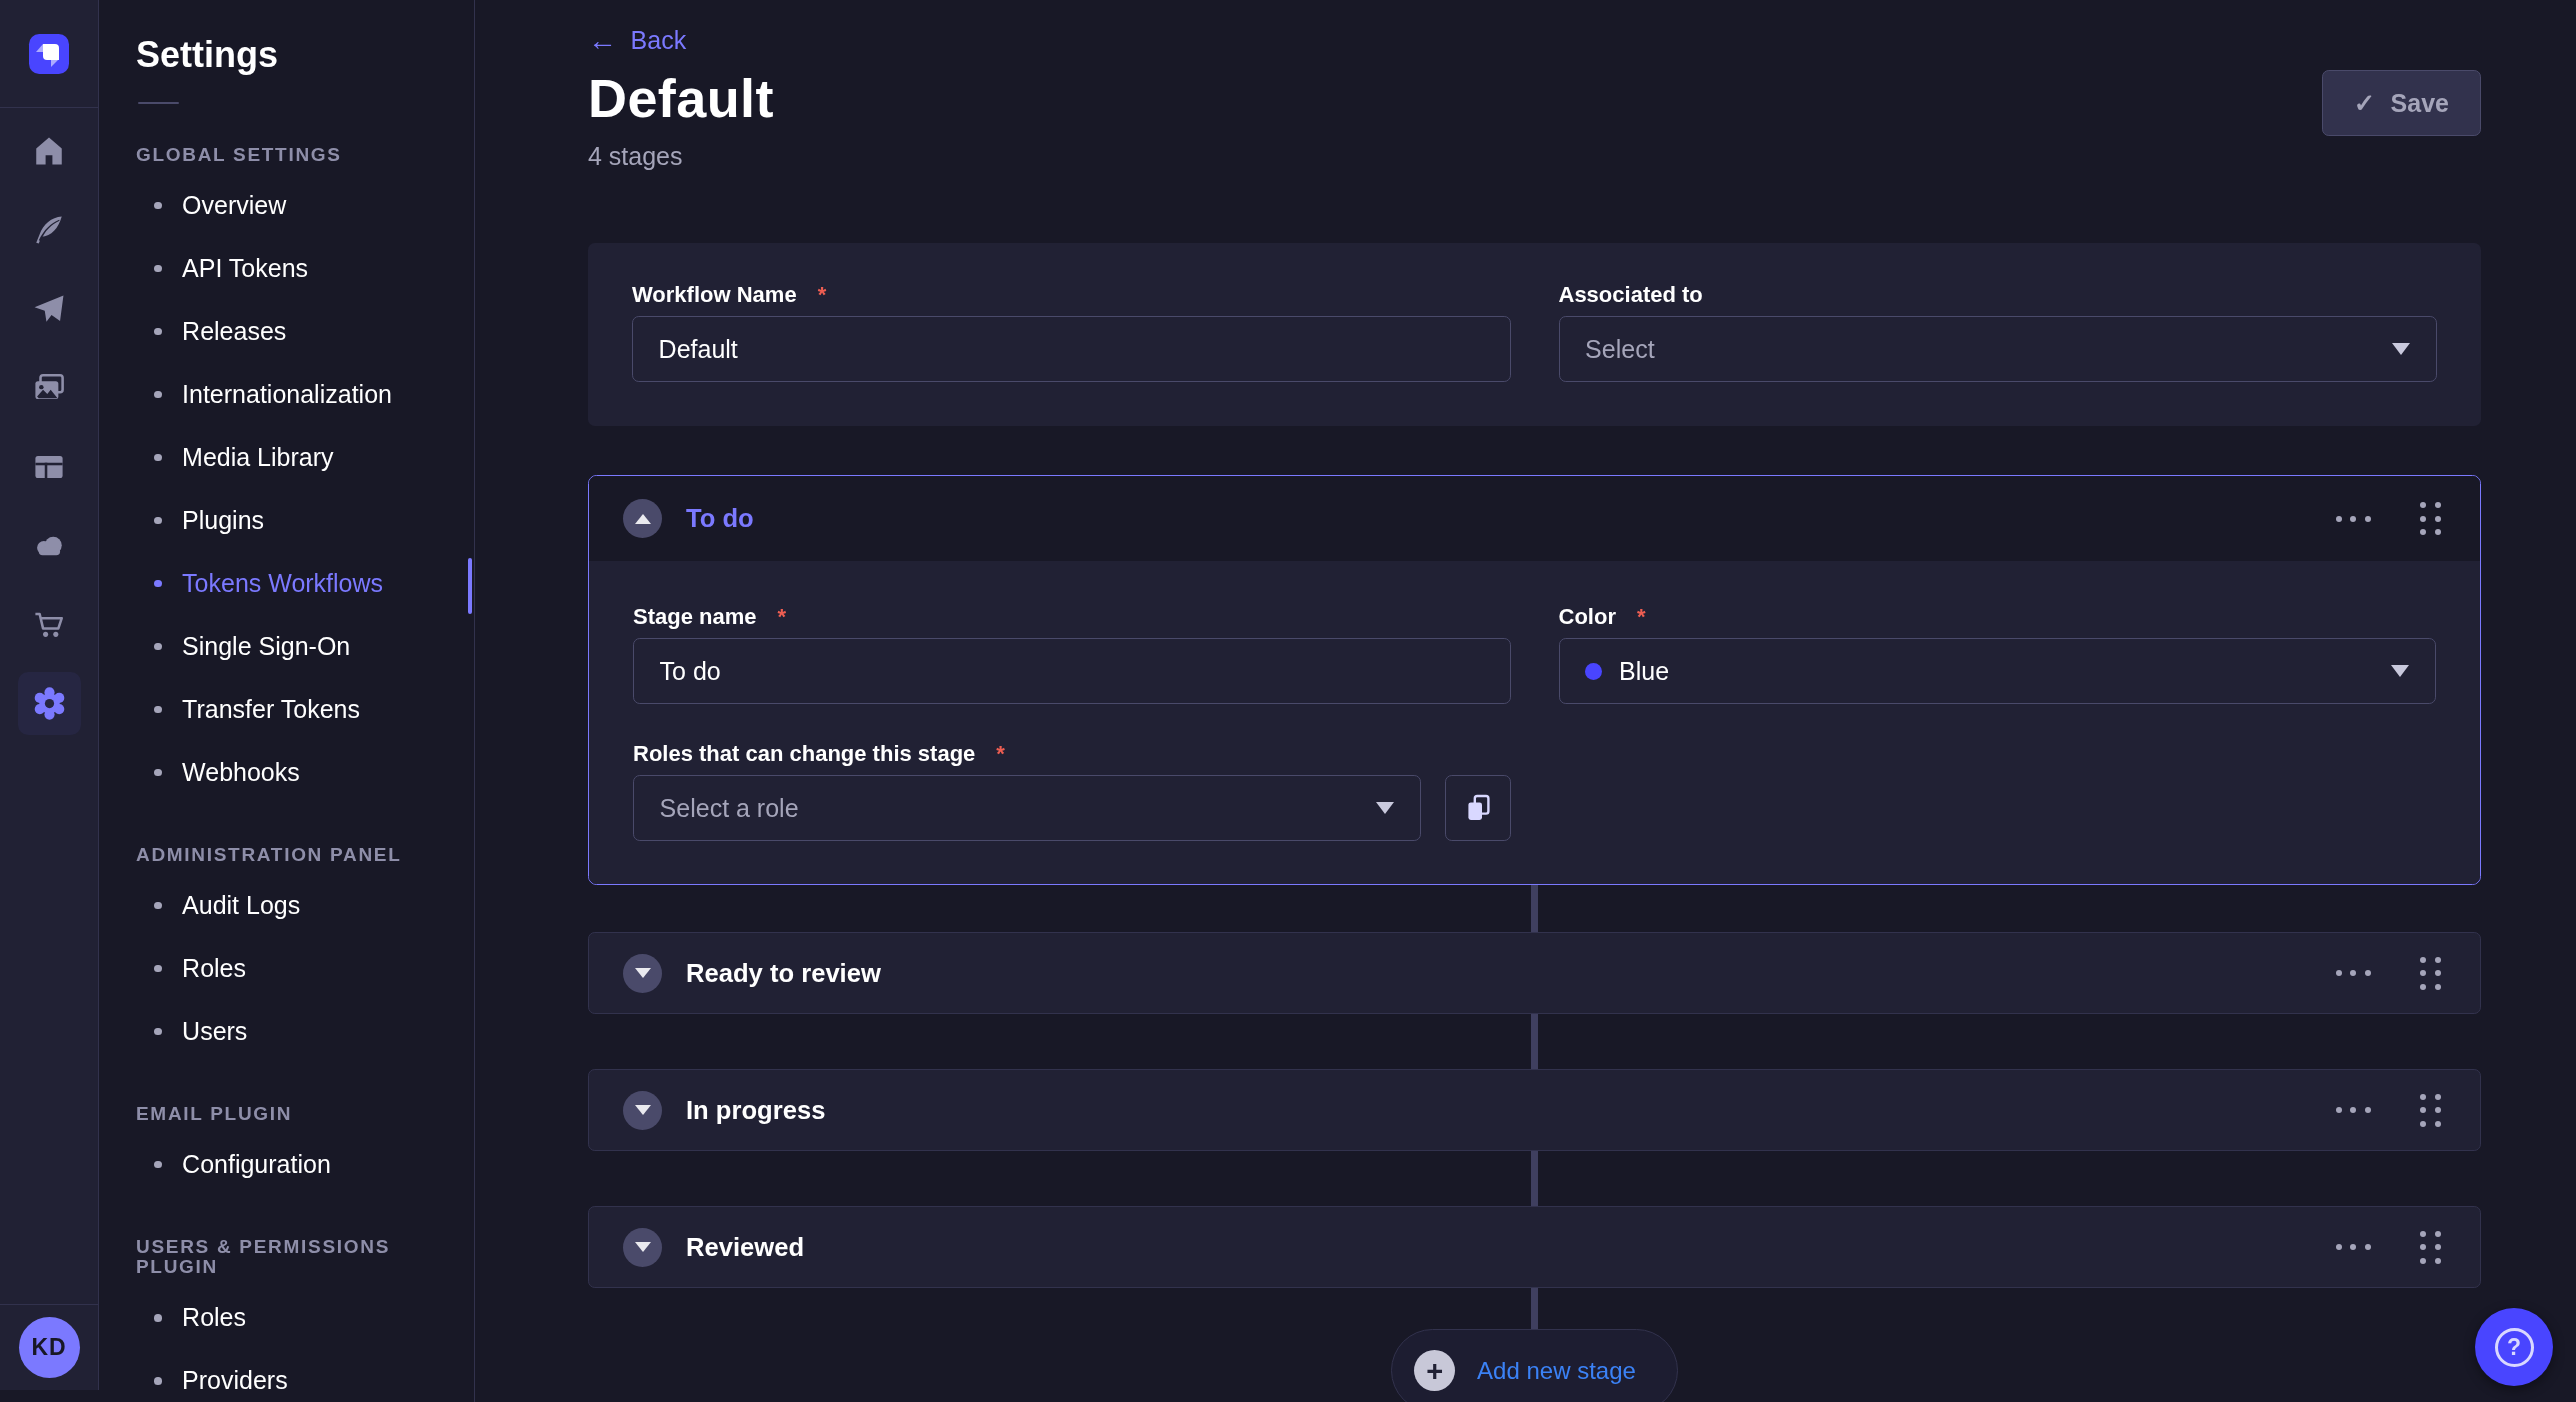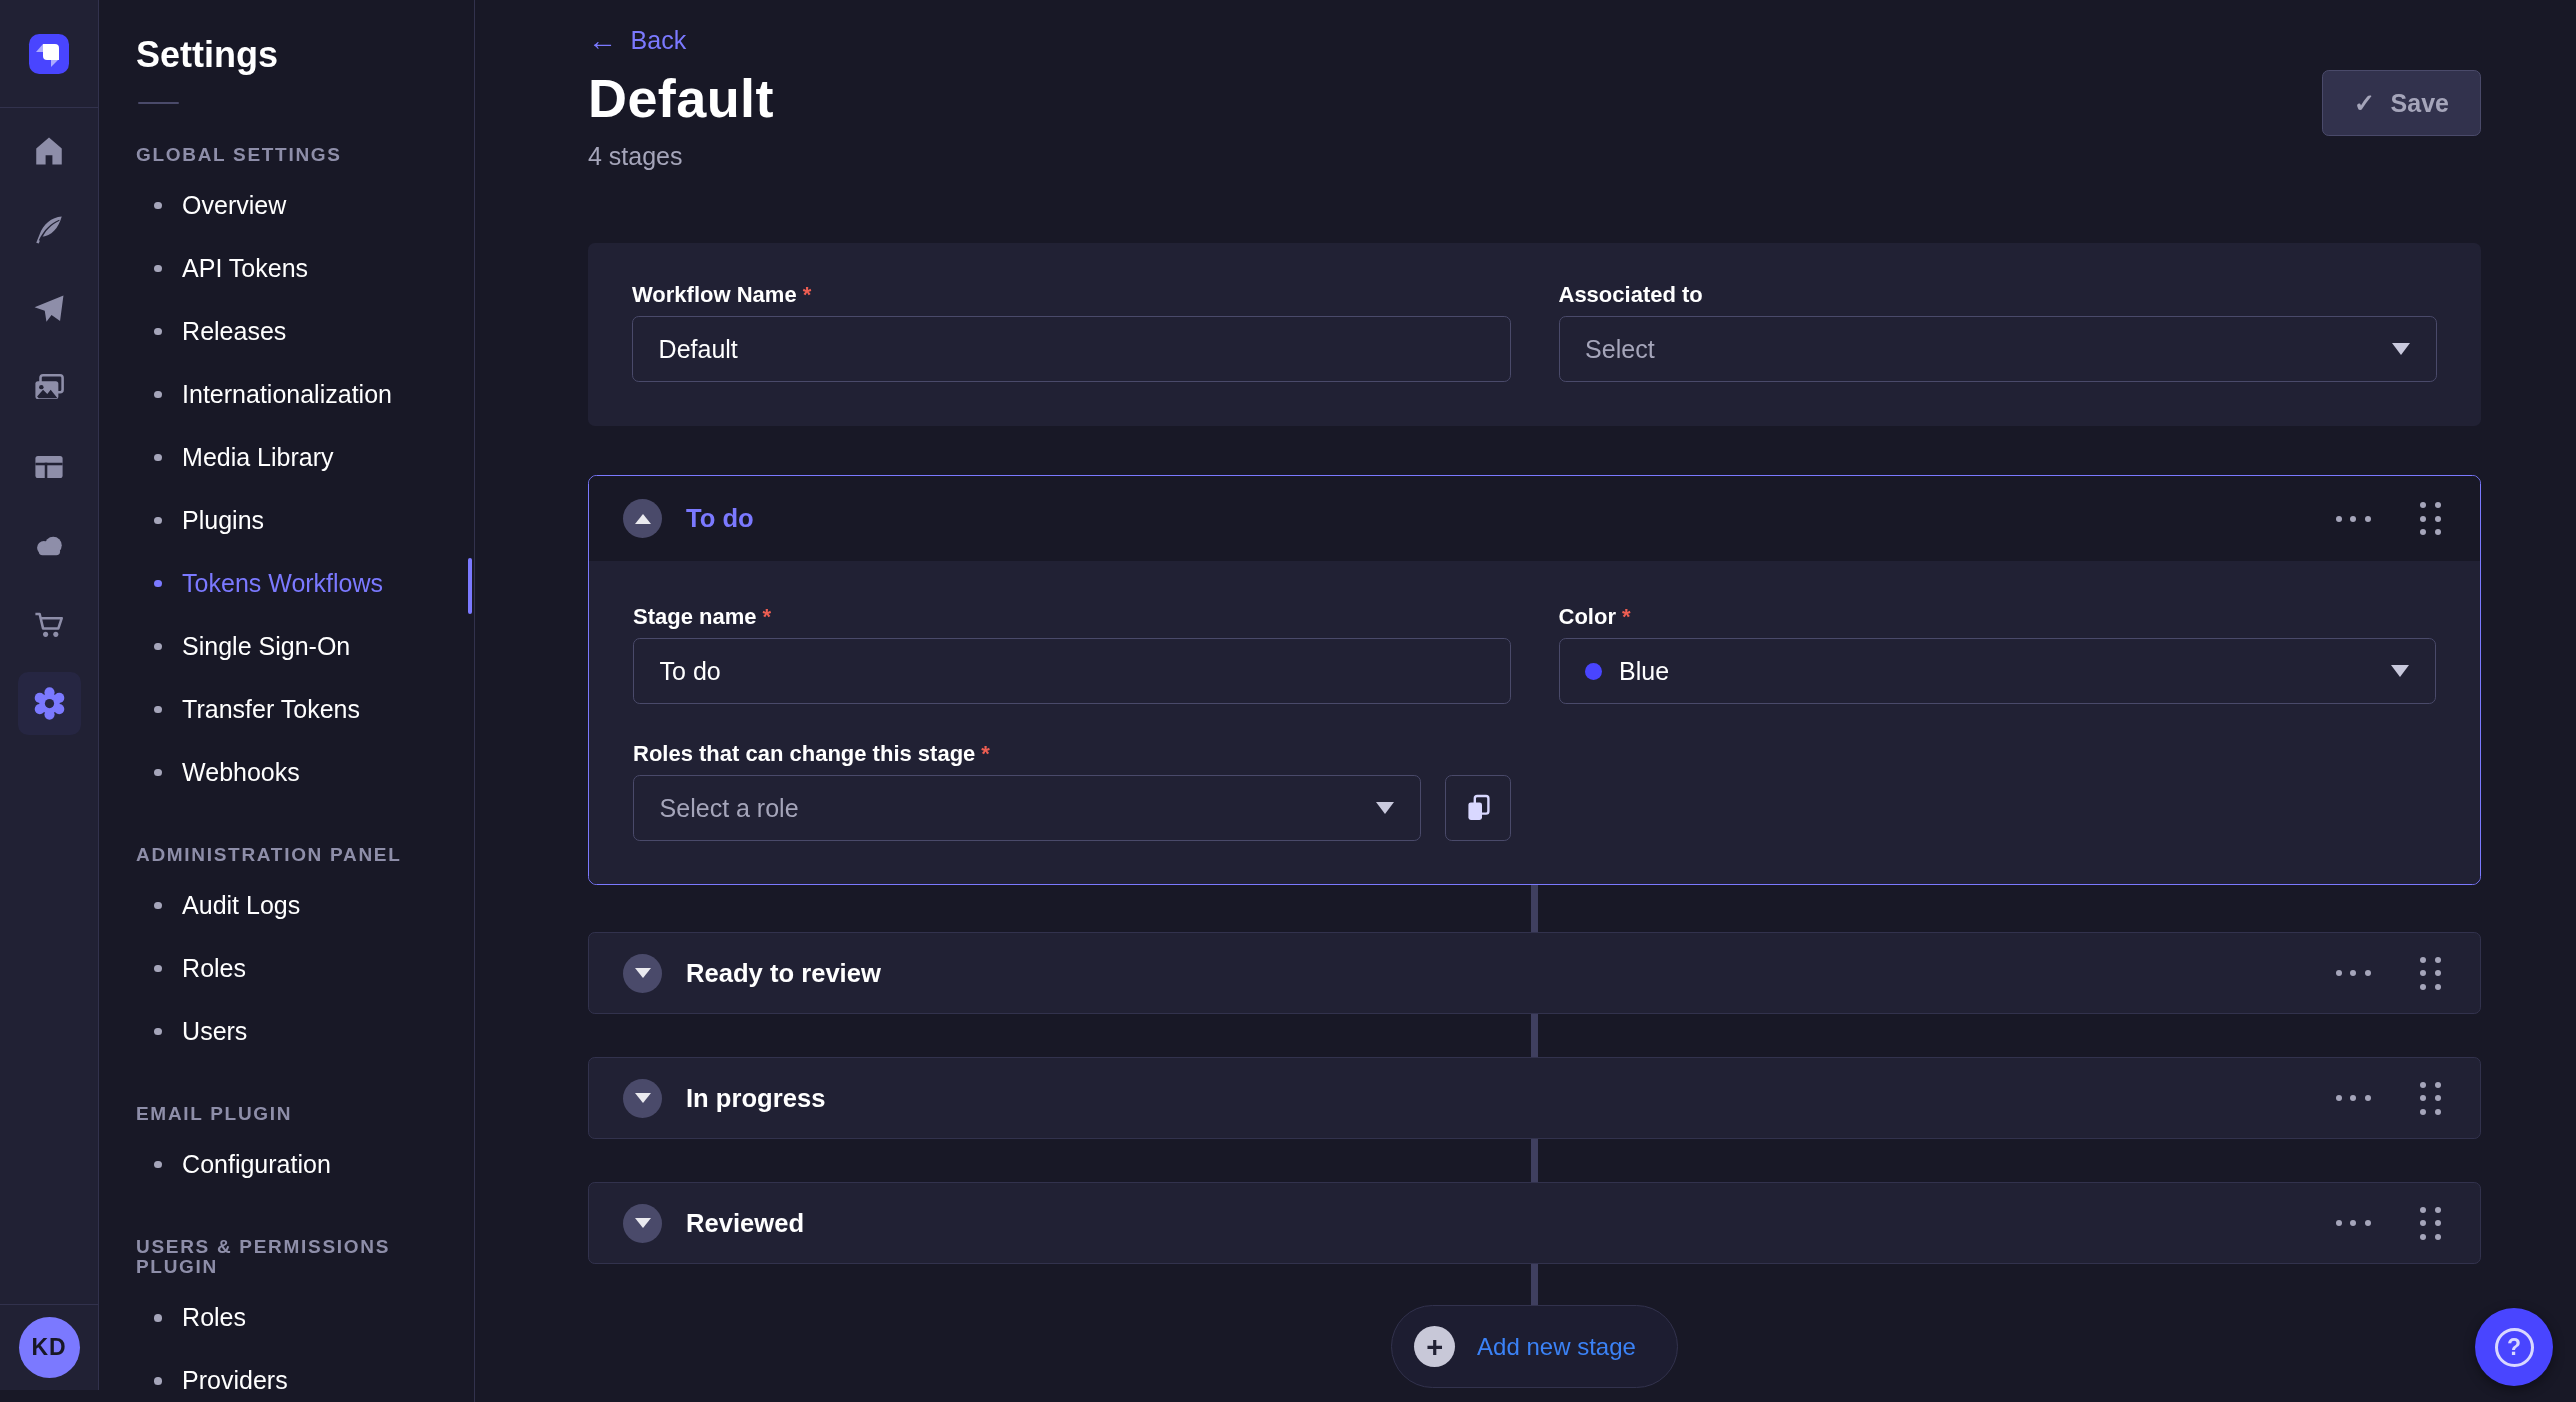--- a/index.html
+++ b/index.html
@@ -39,21 +39,21 @@
   
   .main { position:absolute; left:491px; right:0; top:0; bottom:0; padding:0 95px 0 97px; }
   .back-row { margin-top:25.6px; display:flex; align-items:center; gap:13.6px; color:#7b79ff; font-size:25px; width:fit-content; }
   .back-arrow { font-size:29px; line-height:29px; }
   .page-title { margin-top:12px; font-size:54px; font-weight:700; letter-spacing:0.4px; }
   .page-sub { margin-top:13.6px; font-size:25px; color:#a5a5ba; }
   .save-btn { position:absolute; top:70px; right:95px; height:66px; padding:0 31px; background:#32324d; border:0.9px solid #4a4a6a; border-radius:6.8px; display:flex; align-items:center; gap:15.3px; color:#a5a5ba; font-size:25px; font-weight:600; cursor:pointer; }
   .save-check { font-size:25.6px; }
 
   .panel { margin-top:72px; background:#212134; border-radius:6.8px; padding:39px 44px 44px; display:grid; grid-template-columns:1fr 1fr; column-gap:48px; }
-  .flabel { display:flex; gap:6px; font-size:22px; font-weight:600; line-height:25.6px; margin-bottom:8.5px; }
+  .flabel { display:flex; gap:21px; font-size:22px; font-weight:600; line-height:25.6px; margin-bottom:8.5px; }
   .req { color:#ee5e52; }
   .control { height:66px; background:#212134; border:0.9px solid #4a4a6a; border-radius:6.8px; display:flex; align-items:center; padding:0 25.6px; font-size:25px; }
   .control .ph { color:#a5a5ba; }
   .caret { margin-left:auto; width:0; height:0; border-left:9.4px solid transparent; border-right:9.4px solid transparent; border-top:12px solid #c9c9dd; }
   .color-dot { width:17px; height:17px; border-radius:50%; background:#4945ff; margin-right:17px; flex:none; }
 
   
   .stage-card { position:relative; z-index:1; margin-top:49px; border:1.7px solid #7b79ff; border-radius:8.5px; overflow:hidden; }
   .stage-head { height:85px; background:#181826; display:flex; align-items:center; padding:0 34px; }
   .chev-btn { width:39px; height:39px; border-radius:50%; background:#4a4a6a; display:flex; align-items:center; justify-content:center; flex:none; cursor:pointer; }
@@ -66,21 +66,21 @@
   .drag { display:grid; grid-template-columns:6px 6px; grid-auto-rows:6px; gap:7.7px 9.4px; cursor:grab; }
   .drag span { background:#a5a5ba; border-radius:50%; }
 
   .stage-body { background:#212134; padding:43px 44px; display:grid; grid-template-columns:1fr 1fr; column-gap:48px; row-gap:37px; }
   .roles-row { grid-column:1; display:flex; gap:24px; align-items:flex-end; }
   .roles-field { flex:1; }
   .copy-btn { width:66px; height:66px; border:0.9px solid #4a4a6a; border-radius:6.8px; background:#212134; display:flex; align-items:center; justify-content:center; flex:none; cursor:pointer; }
 
   .collapsed-card { position:relative; z-index:1; height:82px; background:#212134; border:0.9px solid #32324d; border-radius:6.8px; display:flex; align-items:center; padding:6px 34px; }
   .collapsed-card .stage-title { color:#ffffff; }
-  .mt55 { margin-top:47px; } .mt51 { margin-top:43px; }
+  .mt55 { margin-top:47px; } .mt51 { margin-top:55px; }
 
   .connector { position:absolute; left:1040px; top:884px; width:6.8px; height:465px; background:#3f3f5f; z-index:0; }
 
   .add-row { margin-top:41px; display:flex; justify-content:center; position:relative; z-index:1; }
   .add-btn { height:83px; border-radius:43px; background:#1d1d31; border:0.9px solid #32324d; display:flex; align-items:center; gap:22px; padding:0 41px 0 22px; cursor:pointer; }
   .plus-circle { width:41px; height:41px; border-radius:50%; background:#c8c8d8; color:#212134; font-size:29px; font-weight:700; display:flex; align-items:center; justify-content:center; line-height:0; }
   .add-label { font-size:24px; font-weight:400; color:#3b82f6; }
 
   .help-fab { position:absolute; left:2475px; top:1308px; width:78px; height:78px; border-radius:50%; background:#4945ff; display:flex; align-items:center; justify-content:center; z-index:6; cursor:pointer; box-shadow:0 3.4px 12px rgba(0,0,0,.4); }
   .q-ring { width:39px; height:39px; border:3.4px solid #d9d8ff; border-radius:50%; display:flex; align-items:center; justify-content:center; font-size:23px; font-weight:700; color:#d9d8ff; }

